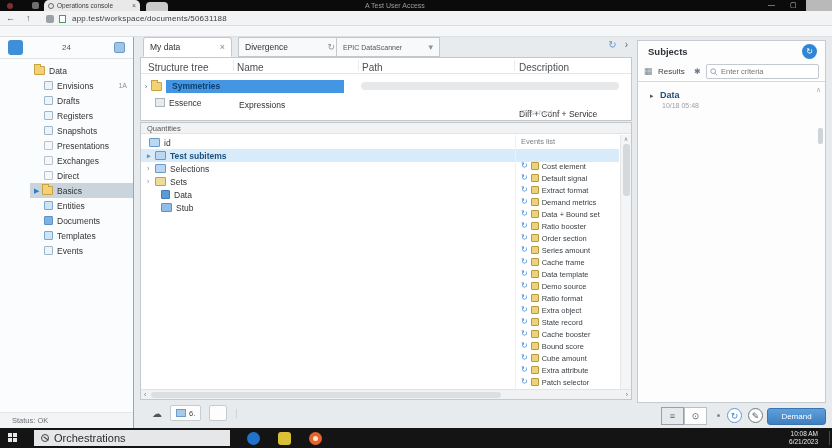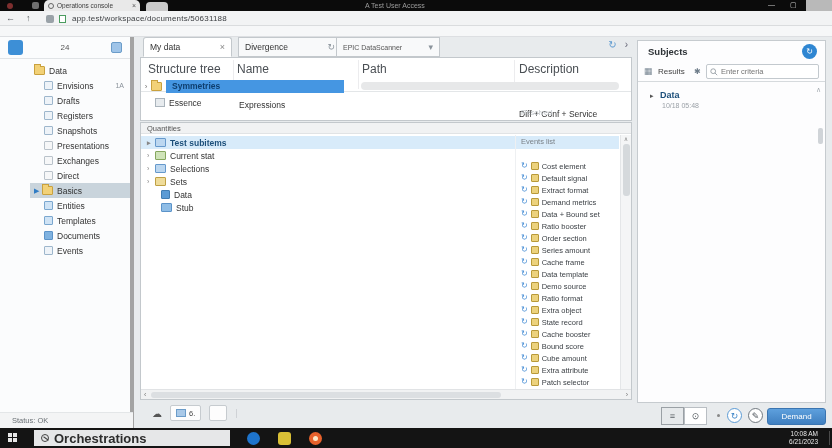--- a/index.html
+++ b/index.html
@@ -26,21 +26,21 @@
   .shieldico { position:absolute; left:46px; top:4px; width:8px; height:8px; background:#9aa2a8; border-radius:2px; }
   .secico { position:absolute; left:59px; top:4px; width:7px; height:8px; background:#fff; border:1px solid #4a9c5f; }
   .url { position:absolute; left:72px; top:3px; font-size:8px; color:#3a3d40; letter-spacing:.2px; }
   .iwc { position:absolute; top:13px; font-size:10px; color:#222; line-height:12px; }
 
   .menubar { position:absolute; left:0; top:26px; width:832px; height:11px; background:#f6f7f8;
              border-bottom:1px solid #dddfe2; display:flex; align-items:center; gap:15px; padding-left:6px; }
   .menubar .mi { font-size:7.5px; color:#333; }
 
   
-  .sidebar { position:absolute; left:0; top:37px; width:134px; height:391px; background:#fbfcfd; border-right:4px solid #a3a3a3; }
+  .sidebar { position:absolute; left:0; top:37px; width:134px; height:391px; background:#fbfcfd; border-right:1px solid #a3a3a3; }
   .shead { height:22px; border-bottom:1px solid #e1e4e7; position:relative; }
   .shead .logo { position:absolute; left:8px; top:3px; width:15px; height:15px; background:#3d8fd6; border-radius:3px; }
   .shead .hl { position:absolute; left:0; right:0; top:6px; text-align:center; font-size:8px; color:#555; }
   .shead .mini { position:absolute; right:8px; top:5px; width:11px; height:11px; background:#9fc4e8; border:1px solid #6b9cc9; border-radius:2px; }
   .rail { position:absolute; left:0; top:26px; width:30px; display:flex; flex-direction:column; align-items:center; gap:6px; }
   .rail span { font-size:9px; color:#8a99a8; line-height:9px; }
   .stree { margin-left:30px; padding-top:4px; }
   .srow { height:15px; display:flex; align-items:center; font-size:8.5px; color:#333; padding-left:14px; padding-right:2px; }
   .srow.lvl0 { padding-left:4px; }
   .srow.selected { background:#c9d4dc; }
@@ -68,21 +68,21 @@
   .tabrow { position:absolute; left:0; top:0; width:492px; height:20px; }
   .tab { position:absolute; top:0; height:20px; display:flex; align-items:center; padding:0 6px; gap:4px;
          font-size:8.5px; color:#333; border:1px solid #c3c8cc; background:#f8f9fa; }
   .tab.active { background:#fff; border-bottom-color:#fff; border-radius:3px 3px 0 0; }
   .tab .x { color:#888; font-size:9px; margin-left:auto; }
   .tab .ric { color:#8a939b; font-size:9px; margin-left:auto; }
   .trights { position:absolute; right:4px; top:2px; font-size:10px; color:#667; display:flex; gap:8px; }
   .trights .sync { color:#5f9bd0; }
 
   .boxu { position:absolute; left:0; top:20px; width:492px; height:64px; background:#fff; border:1px solid #c3c8cc; }
-  .thead { height:34px; border-bottom:1px solid #e3e6e8; position:relative; font-size:12px; color:#4a4f54; }
+  .thead { height:16px; border-bottom:1px solid #e3e6e8; position:relative; font-size:10px; color:#4a4f54; }
   .thead span { position:absolute; top:4px; }
   .vsep { position:absolute; top:2px; bottom:2px; width:1px; background:#ececee; }
   .trow1 { position:absolute; left:0; top:21px; width:492px; height:14px; display:flex; align-items:center; }
   .trow1 .exp { width:10px; text-align:center; color:#777; font-size:8px; }
   .selbar { background:#4596e2; color:#0e3e6e; font-weight:bold; font-size:8.5px; height:13px; line-height:13px;
             padding:0 6px; width:178px; }
   .pill { position:absolute; left:220px; top:24px; width:258px; height:8px; background:#e7e8e9; border-radius:4px; }
   .trow2 { position:absolute; left:0; top:37px; width:492px; height:22px; font-size:8.5px; color:#333; }
   .trow2 .nm { position:absolute; left:14px; top:3px; display:flex; align-items:flex-start; }
   .trow2 .tp { position:absolute; left:98px; top:5px; }
@@ -158,21 +158,21 @@
 
   
   .taskbar { position:absolute; left:0; top:428px; width:832px; height:20px; background:#141414; }
   .start { position:absolute; left:8px; top:5px; width:10px; height:10px; display:grid;
            grid-template-columns:4px 4px; grid-template-rows:4px 4px; gap:1px; }
   .start i { background:#e8e8e8; }
   .tsearch { position:absolute; left:34px; top:2px; width:196px; height:16px; background:#e6e7e8; display:flex;
              align-items:center; gap:5px; padding-left:7px; }
   .tsearch .o { width:8px; height:8px; border:1px solid #444; border-radius:50%; position:relative; flex:none; }
   .tsearch .o::after { content:""; position:absolute; left:1px; top:3px; width:6px; height:1px; background:#444; transform:rotate(35deg); }
-  .tsearch .tx { font-size:13px; color:#2c2c2c;font-weight:bold; }
+  .tsearch .tx { font-size:11px; color:#2c2c2c; }
   .pin { position:absolute; top:4px; width:13px; height:13px; border-radius:50%; }
   .pin.p1 { left:247px; background:#1e74cc; }
   .pin.p2 { left:278px; background:#d9c036; border-radius:3px; }
   .pin.p3 { left:309px; background:#e8622c; }
   .pin.p3::after { content:""; position:absolute; left:4px; top:4px; width:5px; height:5px; border-radius:50%; background:#fde8c8; }
   .tray { position:absolute; right:54px; top:6px; display:flex; gap:6px; }
   .tray span { font-size:7px; color:#d5d5d5; line-height:8px; }
   .clock { position:absolute; right:14px; top:2px; text-align:right; font-size:6.5px; color:#e8e8e8; line-height:8px; }
   .showdesk { position:absolute; right:2px; top:3px; width:1px; height:14px; background:#4a4a4a; }
 </style>
@@ -292,28 +292,28 @@
 
         </div>
         <div class="srow lvl1">
 
           <span class="ic ic-doc-blue"></span>
           <span>Entities</span>
 
         </div>
         <div class="srow lvl1">
 
+          <span class="ic ic-doc-fill"></span>
+          <span>Documents</span>
+
+        </div>
+        <div class="srow lvl1">
+
           <span class="ic ic-doc-blue"></span>
           <span>Templates</span>
-
-        </div>
-        <div class="srow lvl1">
-
-          <span class="ic ic-doc-fill"></span>
-          <span>Documents</span>
 
         </div>
         <div class="srow lvl1">
 
           <span class="ic ic-doc"></span>
           <span>Events</span>
 
         </div>
       </div>
     <div class="sstatus">Status: OK</div>
@@ -364,29 +364,29 @@
         <span class="d1">Diff + Conf + Service</span>
         <span class="d2">Resolved</span>
       </div>
     </div>
 
     <div class="boxl">
       <div class="band">Quantities</div>
       <div class="listarea">
         <div class="ltree">
 
+        <div class="lrow lvl0">
+
+              <span class="ic ic-table"></span>
+              <span>id</span>
+            </div>
             <div class="lrow selected lvl1">
               <span class="exp">▸</span>
               <span class="ic ic-table"></span>
               <span>Test subitems</span>
-            </div>
-            <div class="lrow lvl1">
-              <span class="exp">›</span>
-              <span class="ic ic-table-green"></span>
-              <span>Current stat</span>
             </div>
             <div class="lrow lvl1">
               <span class="exp">›</span>
               <span class="ic ic-table"></span>
               <span>Selections</span>
             </div>
             <div class="lrow lvl1">
               <span class="exp">›</span>
               <span class="ic ic-table-yellow"></span>
               <span>Sets</span>

